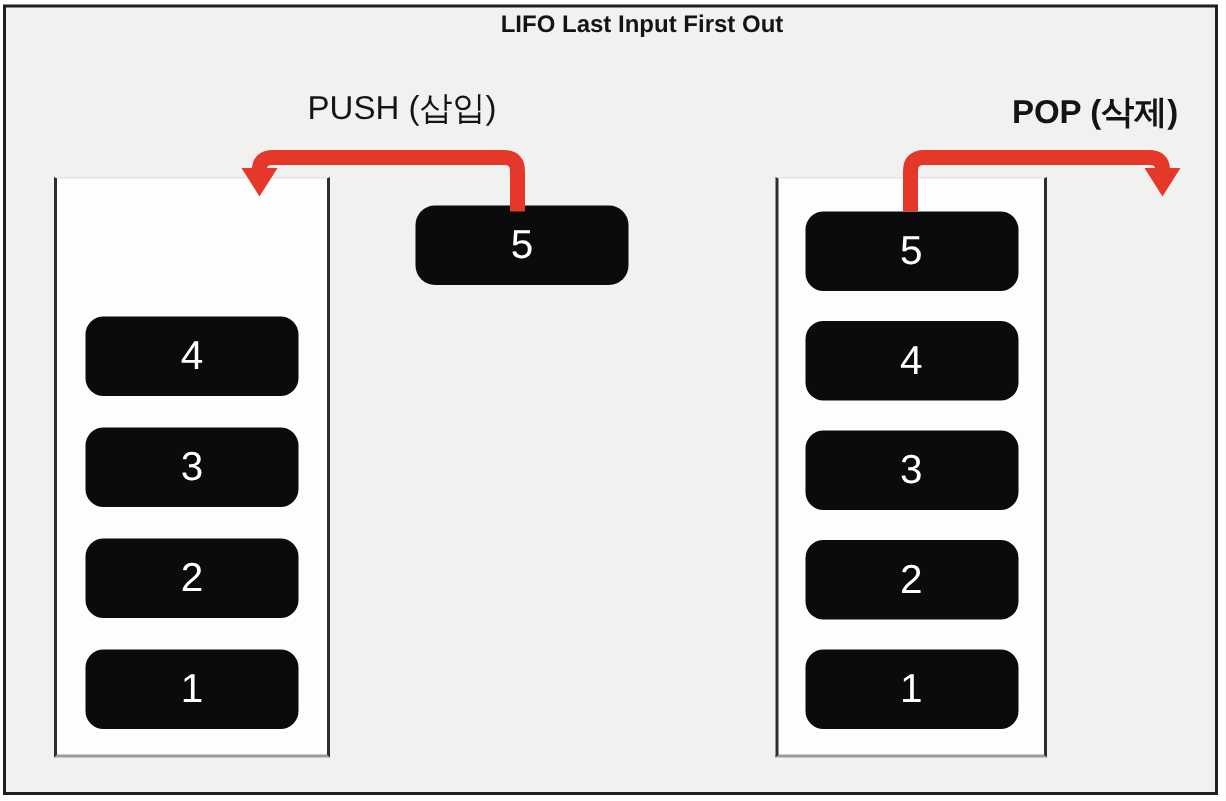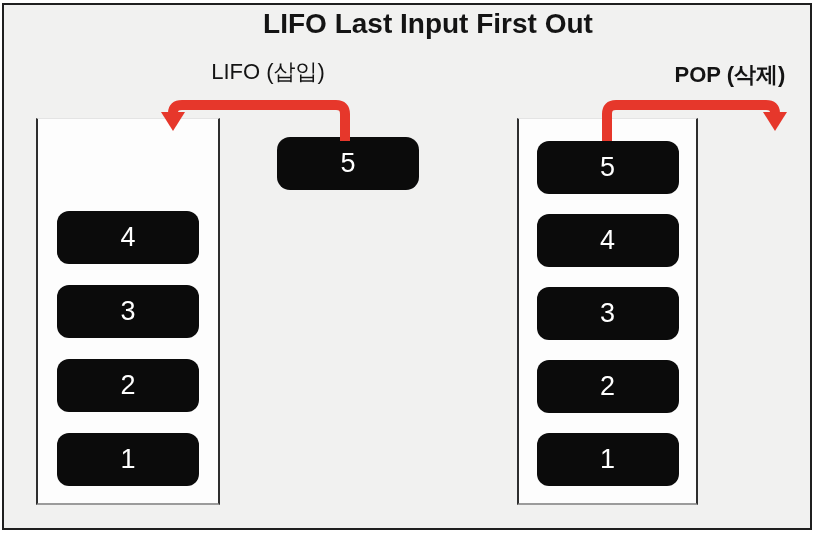--- a/index.html
+++ b/index.html
@@ -15,21 +15,21 @@
     left: 2px; top: 3px;
     width: 810px; height: 527px;
     box-sizing: border-box;
     border: 2px solid var(--frame-border, #1f1f1f);
     background: var(--bg, #f1f1f0);
   }
   .title {
     position: absolute;
     top: 8px; left: 428px;
     transform: translateX(-50%);
-    font-size: 28px;
+    font-size: 16px;
     font-weight: 700;
     color: #141414;
     white-space: nowrap;
   }
   .op-label {
     position: absolute;
     transform: translateX(-50%);
     font-size: 22px;
     color: #141414;
     white-space: nowrap;
@@ -83,21 +83,21 @@
     fill: var(--arrow-red, #e6372b);
   }
 </style>
 </head>
 <body style="--bg: #f1f1f0; --frame-border: #1f1f1f; --container-fill: #fdfdfd; --block-fill: #0b0b0b; --block-text: #ffffff; --arrow-red: #e6372b;">
 
 <div class="frame"></div>
 
 <div class="title">LIFO Last Input First Out</div>
 
-<div class="op-label push-label">LIFO (삽입)</div>
+<div class="op-label push-label">PUSH (삽입)</div>
 <div class="op-label pop-label">POP (삭제)</div>
 
 <div class="stack stack-left">
   <div class="block">4</div>
   <div class="block">3</div>
   <div class="block">2</div>
   <div class="block">1</div>
 </div>
 
 <div class="block floating-block">5</div>

